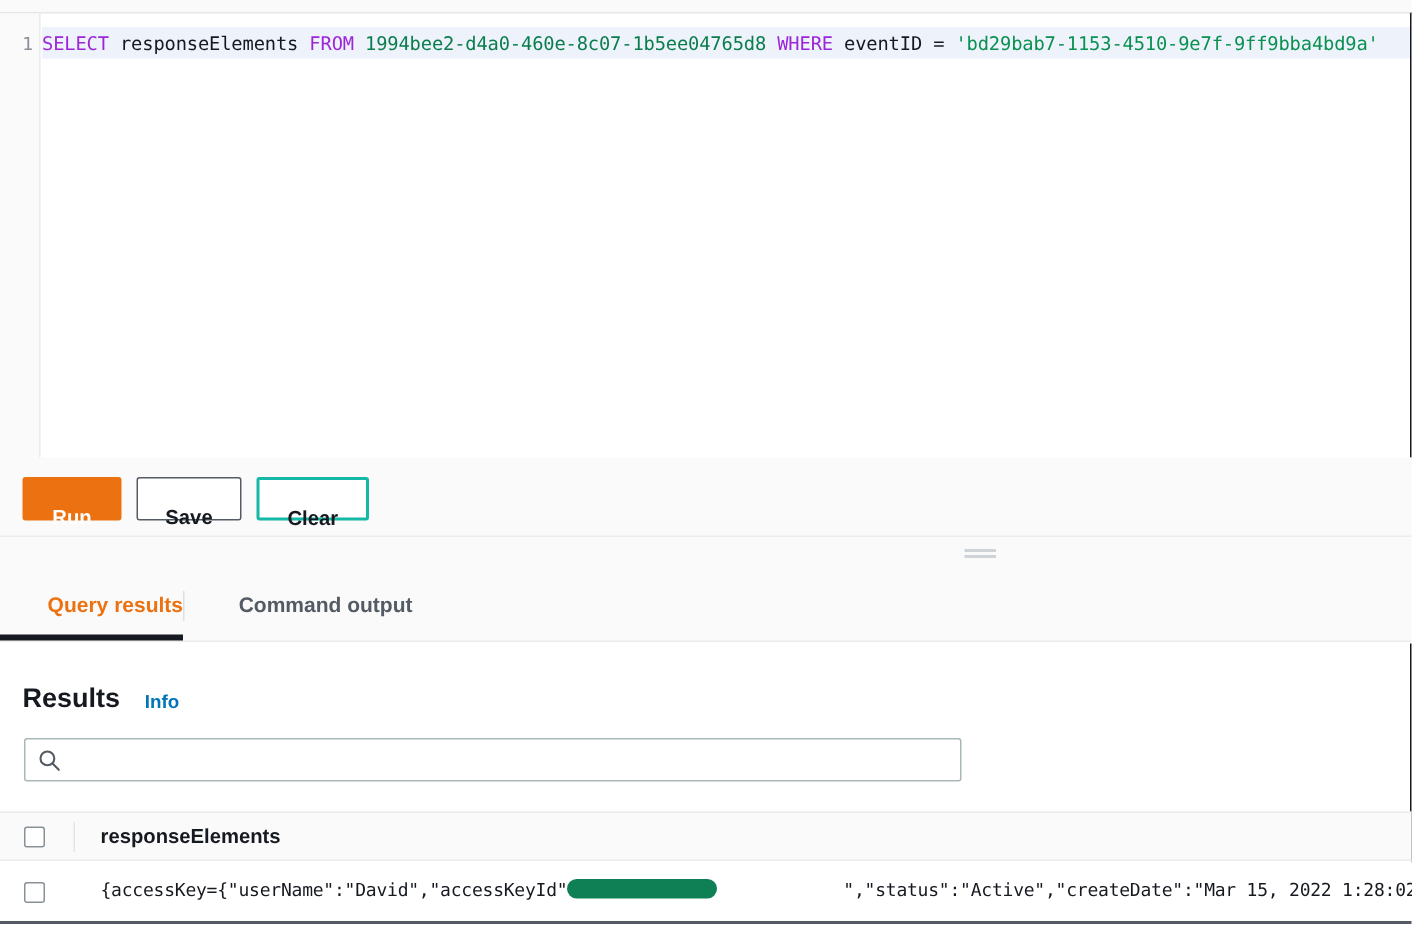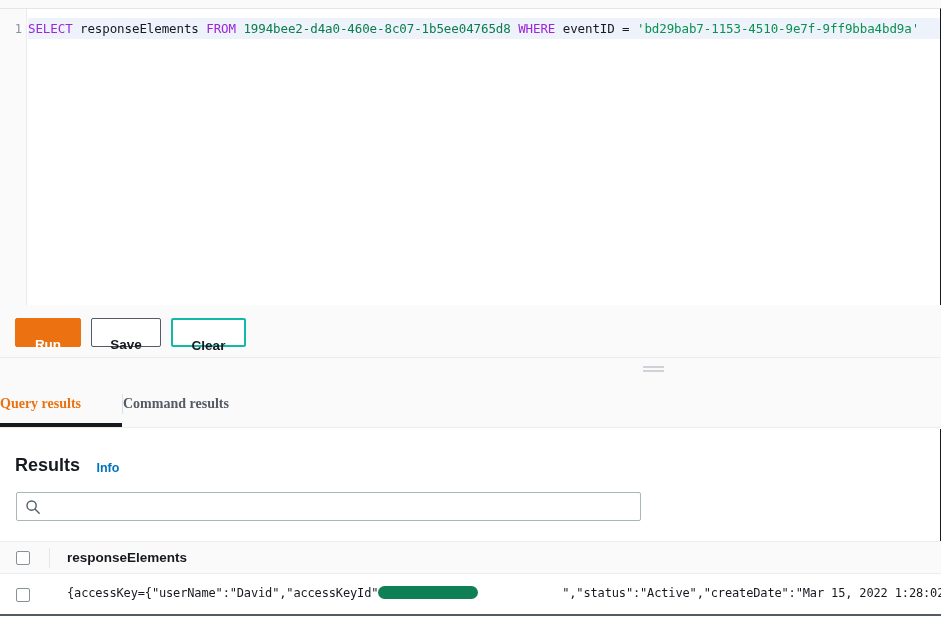--- a/index.html
+++ b/index.html
@@ -171,23 +171,22 @@
     box-sizing: border-box;
   }
   .tab {
     position: absolute;
     top: 0;
     height: 47px;
     line-height: 47px;
     font-size: 14px;
     font-weight: bold;
     cursor: pointer;
-    text-align: left;
-    box-sizing: border-box;
-    font-family: Liberation Serif, serif;
+    text-align: right;
+    box-sizing: border-box;
   }
   .tab-query {
     left: 0;
     width: 122px;
     color: #ec7211;
     border-bottom: 4px solid #16191f;
   }
   .tab-command {
     left: 123px;
     width: 152px;
@@ -366,21 +365,21 @@
 <div class="resize-strip">
   <div class="resize-handle">
     <i></i>
     <i></i>
   </div>
 </div>
 
 <div class="tab-bar">
   <div class="tab tab-query">Query results</div>
   <div class="tab-divider"></div>
-  <div class="tab tab-command">Command results</div>
+  <div class="tab tab-command">Command output</div>
 </div>
 
 <div class="results-panel">
   <div class="results-head">
     <span class="results-title">Results</span>
     <a class="results-info" href="#">Info</a>
   </div>
 </div>
 
 <div class="search-box">

